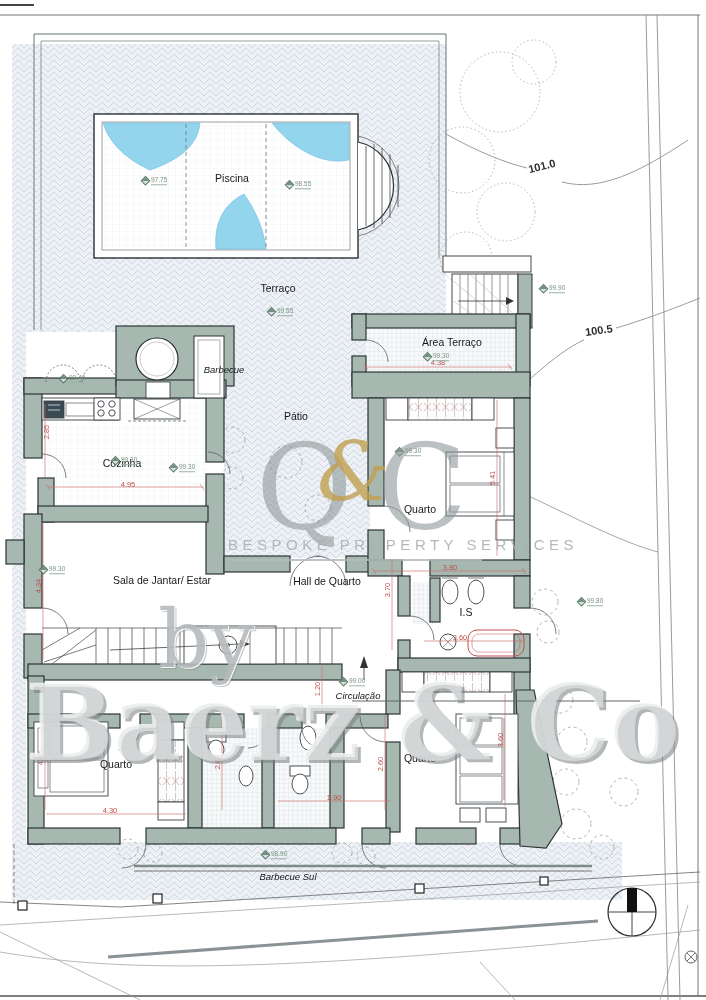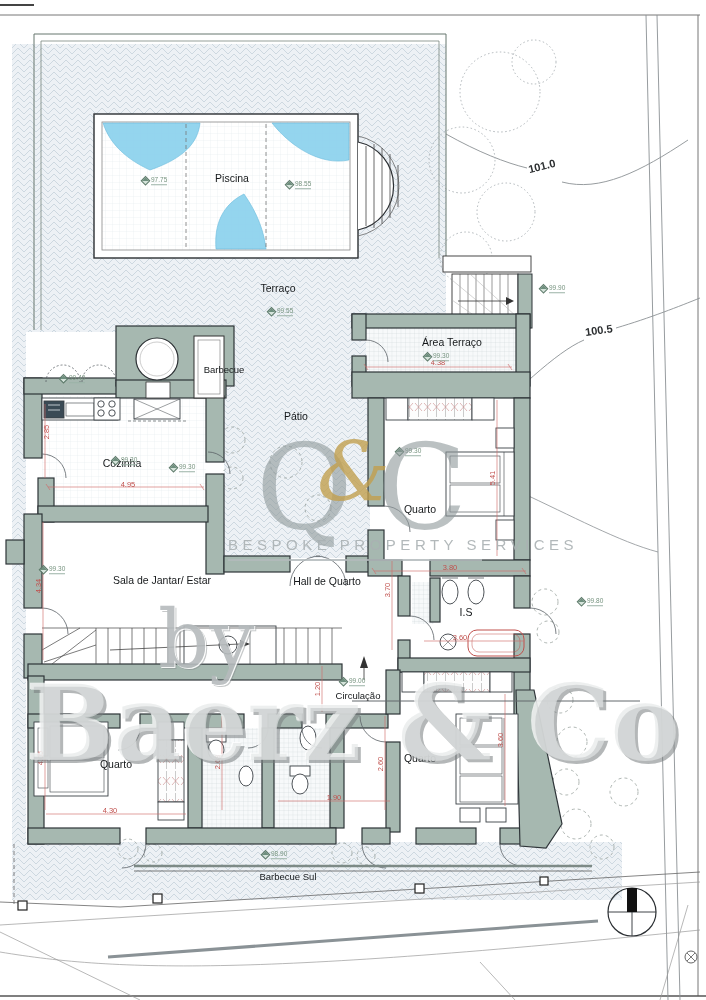--- a/index.html
+++ b/index.html
@@ -1,21 +1,21 @@
 <!DOCTYPE html>
 <html><head>
 <meta charset="utf-8">
 <style>
   html,body{margin:0;padding:0;background:#fff;}
   .stage{position:relative;width:706px;height:1000px;background:#fff;overflow:hidden;
          font-family:"Liberation Sans",sans-serif;}
   .stage svg{position:absolute;left:0;top:0;z-index:1;}
   .anno{position:absolute;left:0;top:0;width:100%;height:100%;z-index:2;pointer-events:none;}
   .lbl{position:absolute;transform:translate(-50%,-50%);font-size:10.5px;color:#15181a;white-space:nowrap;}
-  .lbl.sm{font-size:9.5px;}
+  .lbl.sm{font-size:9.5px;font-style:italic;}
   .contour{position:absolute;font-size:11px;font-weight:bold;color:#2c2f31;white-space:nowrap;}
   .dim{position:absolute;font-size:7.5px;color:#c0504d;white-space:nowrap;transform:translate(-50%,-50%);}
   .dim.v{transform:translate(-50%,-50%) rotate(-90deg);}
   .elev{position:absolute;display:flex;align-items:center;gap:2px;transform:translate(0,-50%);}
   .elev .di{width:5px;height:5px;transform:rotate(45deg);flex:0 0 auto;
             background:linear-gradient(135deg,#6e8f7e 50%,#d4e3da 50%);border:0.5px solid #5d7a6a;}
   .elev .ev{font-size:6.5px;color:#76937f;border-bottom:0.5px solid #9ab3a6;line-height:1;}
   .wm{position:absolute;left:0;top:0;width:100%;height:100%;z-index:3;pointer-events:none;
       font-family:"DejaVu Serif",serif;}
   .wm-letter{position:absolute;color:#8f999b;opacity:.6;line-height:1;}

